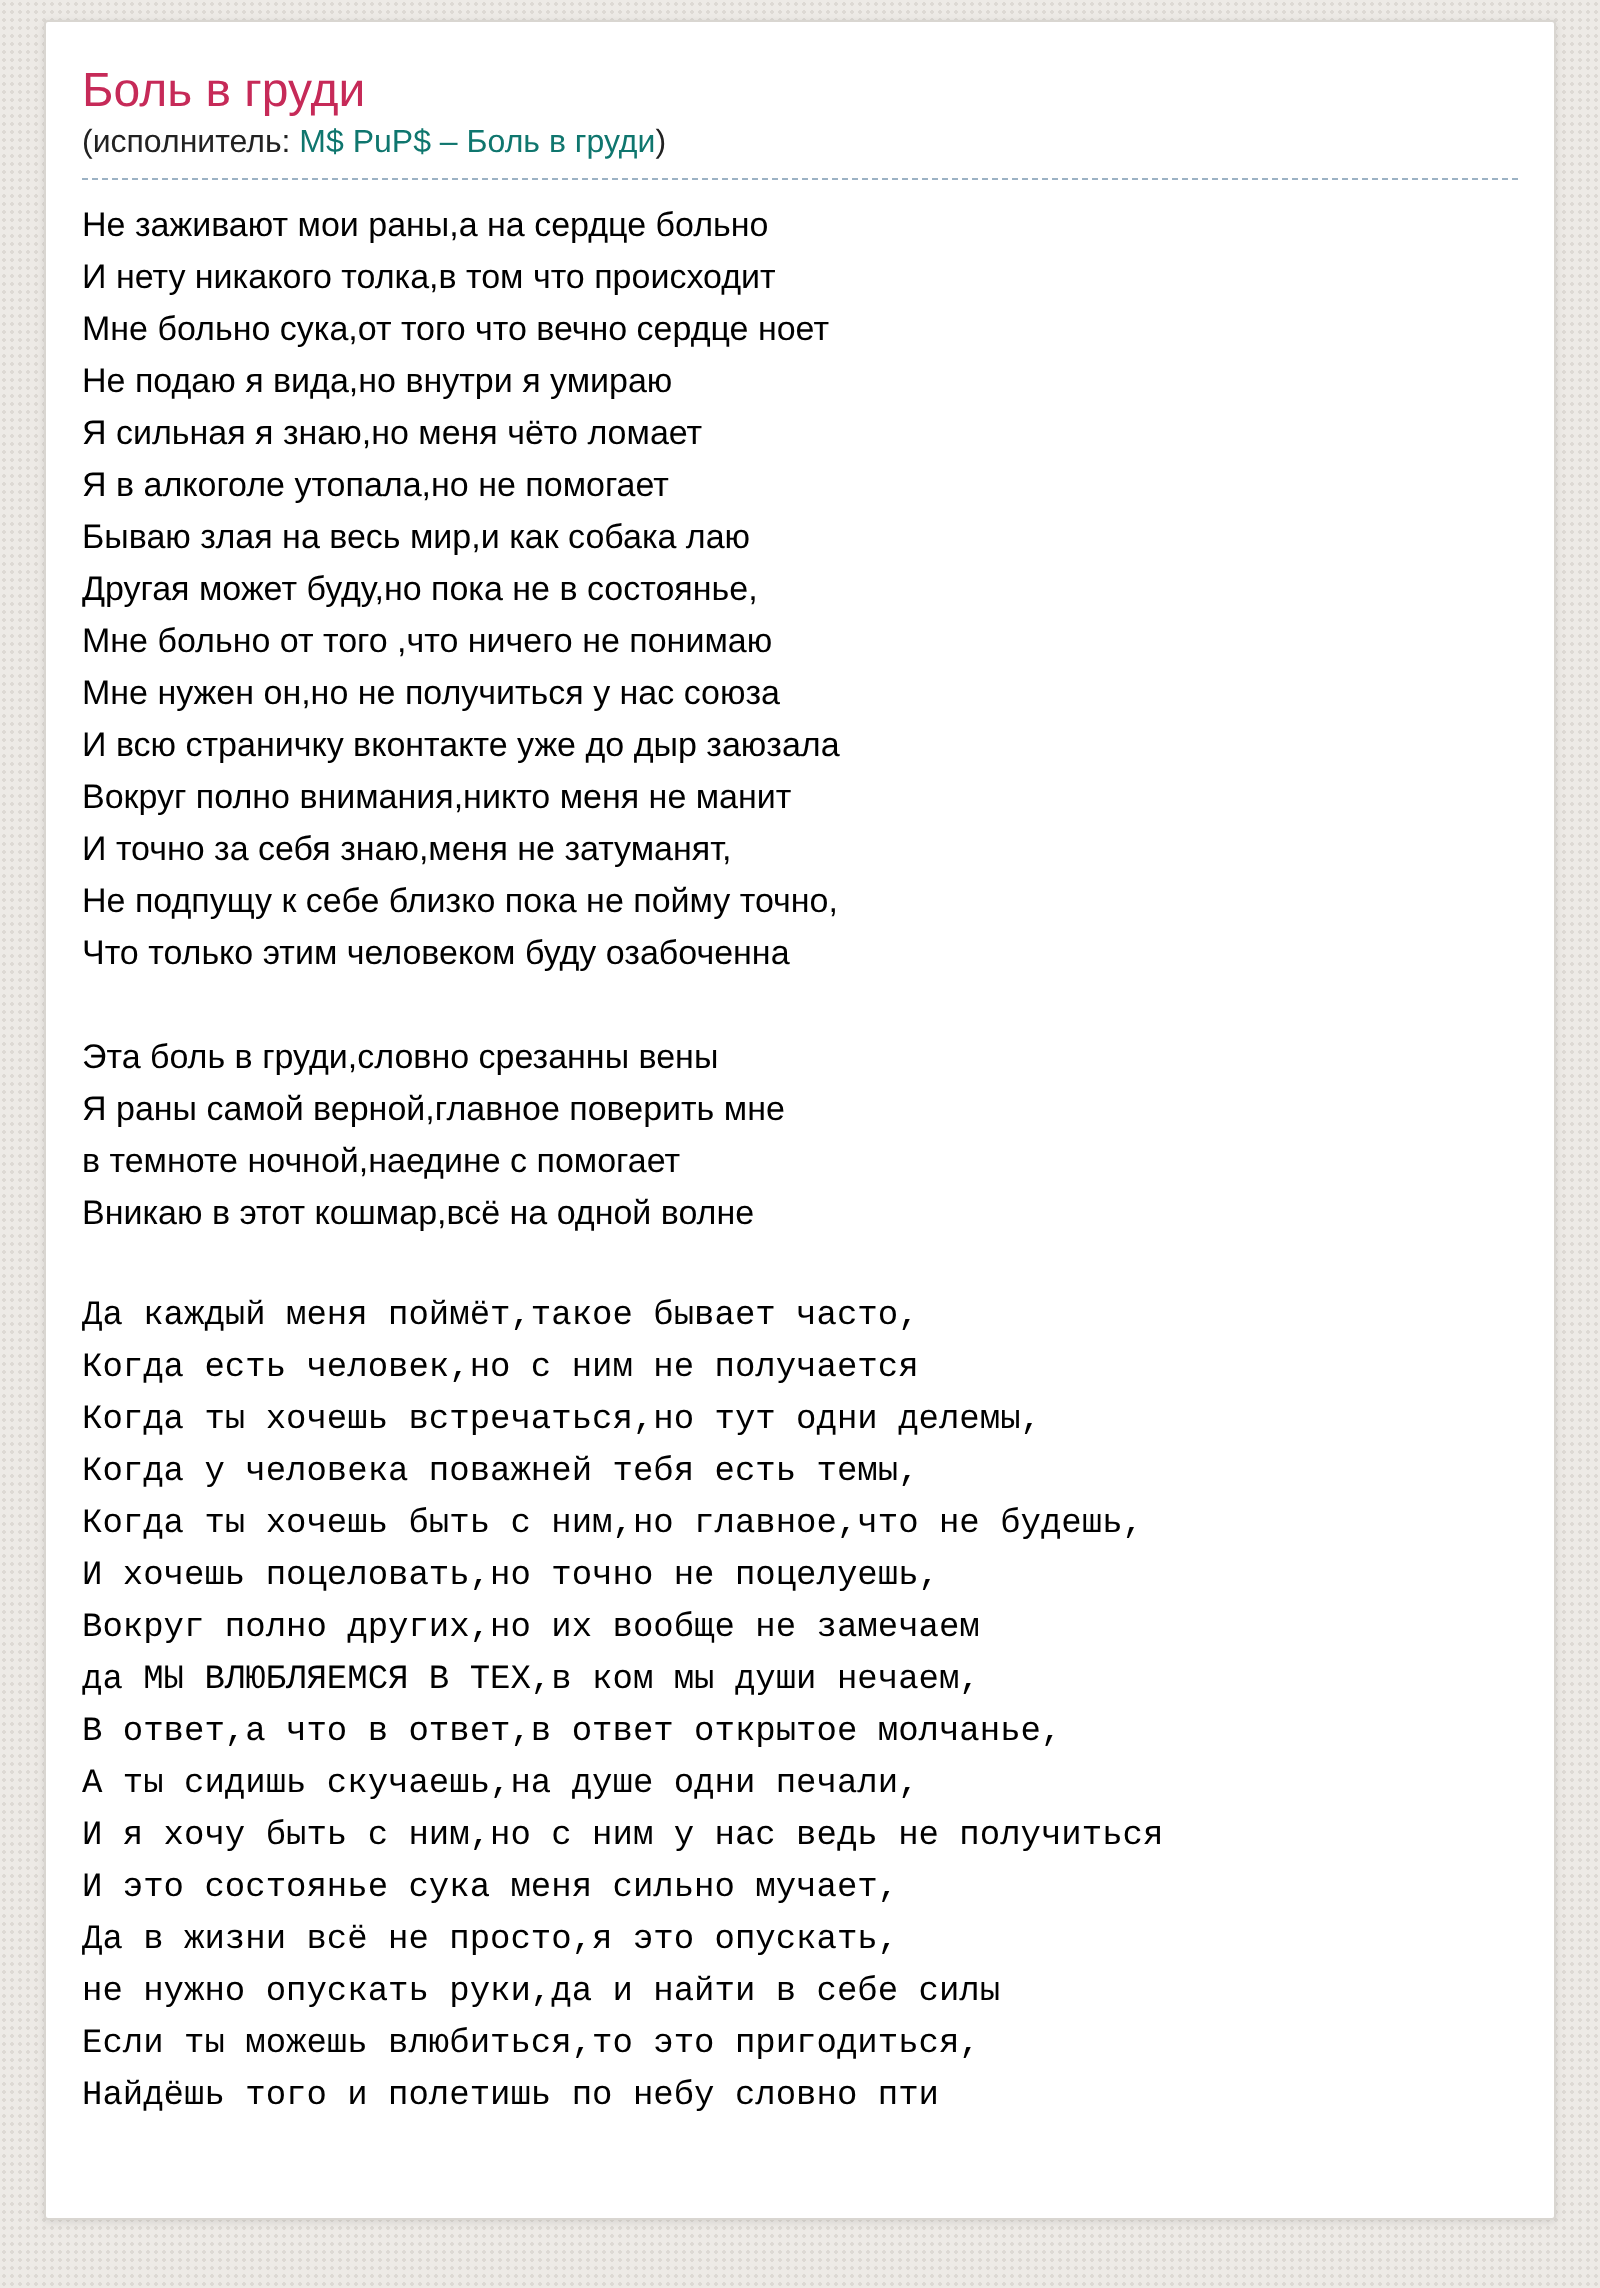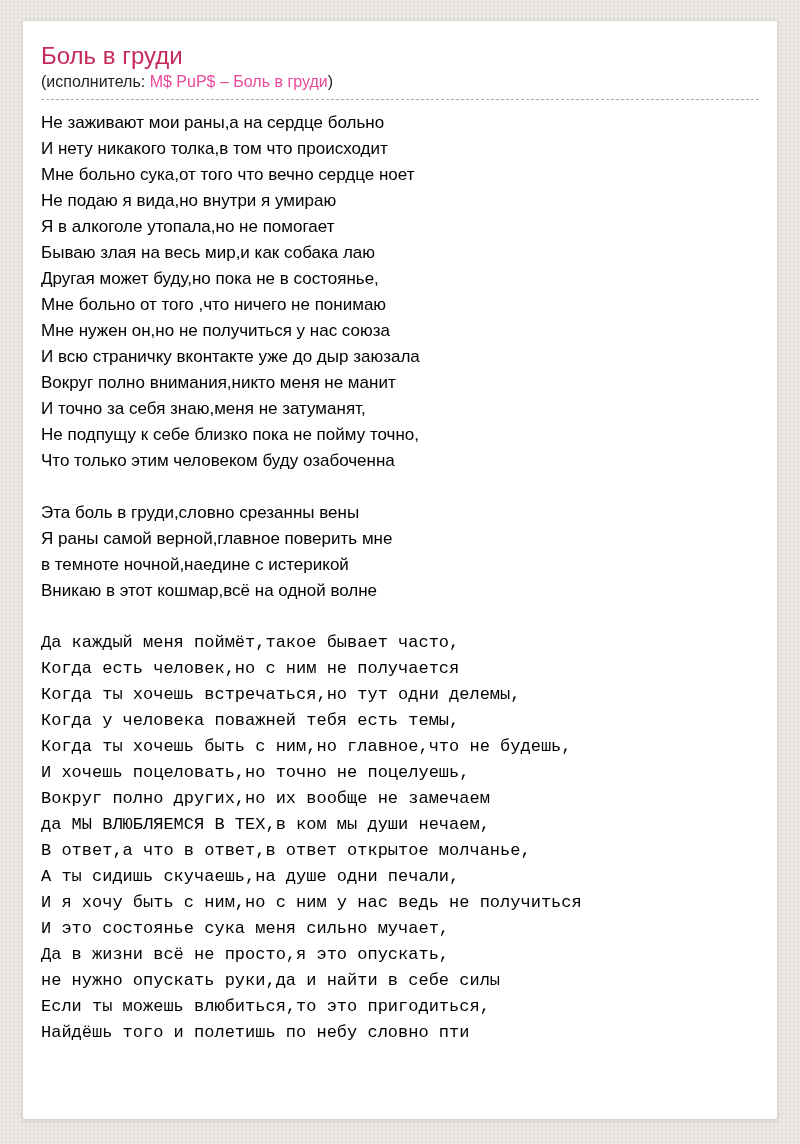--- a/index.html
+++ b/index.html
@@ -12,21 +12,21 @@
     font-family: "Liberation Sans", "DejaVu Sans", sans-serif;
     background-color: #edeae6;
     background-image: radial-gradient(#ddd9d4 0.8px, rgba(0,0,0,0) 0.8px);
     background-size: 4px 4px;
     overflow: hidden;
   }
   .card {
     box-sizing: border-box;
     width: 756px;
     min-height: 1100px;
-    margin: 20px auto 0 auto;
+    margin: 10px auto 0 auto;
     background: #ffffff;
     border: 1px solid #d9d6d1;
     border-radius: 2px;
     box-shadow: 0 1px 4px rgba(0,0,0,0.10);
     padding: 13px 18px 28px 18px;
   }
   h1.song-title {
     margin: 8px 0 2px 0;
     font-size: 24px;
     font-weight: normal;
@@ -35,21 +35,21 @@
   }
   .artist-line {
     font-size: 16px;
     color: #222222;
     line-height: 1.2;
     padding-bottom: 8px;
     border-bottom: 1px dashed #9cb2c4;
     margin-bottom: 10px;
   }
   .artist-line a {
-    color: #ec4899;
+    color: #0f766e;
     text-decoration: none;
     cursor: pointer;
   }
   .lyrics {
     font-size: 17px;
     line-height: 26px;
     color: #000000;
   }
   .stanza {
     margin: 0 0 26px 0;
@@ -70,36 +70,37 @@
     <span>(исполнитель: </span><a>M$ PuP$ – Боль в груди</a><span>)</span>
   </div>
 
   <div class="lyrics">
 
     <div class="stanza">
       <div class="line">Не заживают мои раны,а на сердце больно</div>
       <div class="line">И нету никакого толка,в том что происходит</div>
       <div class="line">Мне больно сука,от того что вечно сердце ноет</div>
       <div class="line">Не подаю я вида,но внутри я умираю</div>
+      <div class="line">Я сильная я знаю,но меня чёто ломает</div>
       <div class="line">Я в алкоголе утопала,но не помогает</div>
       <div class="line">Бываю злая на весь мир,и как собака лаю</div>
       <div class="line">Другая может буду,но пока не в состоянье,</div>
       <div class="line">Мне больно от того ,что ничего не понимаю</div>
       <div class="line">Мне нужен он,но не получиться у нас союза</div>
       <div class="line">И всю страничку вконтакте уже до дыр заюзала</div>
       <div class="line">Вокруг полно внимания,никто меня не манит</div>
       <div class="line">И точно за себя знаю,меня не затуманят,</div>
       <div class="line">Не подпущу к себе близко пока не пойму точно,</div>
       <div class="line">Что только этим человеком буду озабоченна</div>
     </div>
 
     <div class="stanza">
       <div class="line">Эта боль в груди,словно срезанны вены</div>
       <div class="line">Я раны самой верной,главное поверить мне</div>
-      <div class="line">в темноте ночной,наедине с истерикой</div>
+      <div class="line">в темноте ночной,наедине с помогает</div>
       <div class="line">Вникаю в этот кошмар,всё на одной волне</div>
     </div>
 
     <div class="stanza">
       <div class="line">Да каждый меня поймёт,такое бывает часто,</div>
       <div class="line">Когда есть человек,но с ним не получается</div>
       <div class="line">Когда ты хочешь встречаться,но тут одни делемы,</div>
       <div class="line">Когда у человека поважней тебя есть темы,</div>
       <div class="line">Когда ты хочешь быть с ним,но главное,что не будешь,</div>
       <div class="line">И хочешь поцеловать,но точно не поцелуешь,</div>

